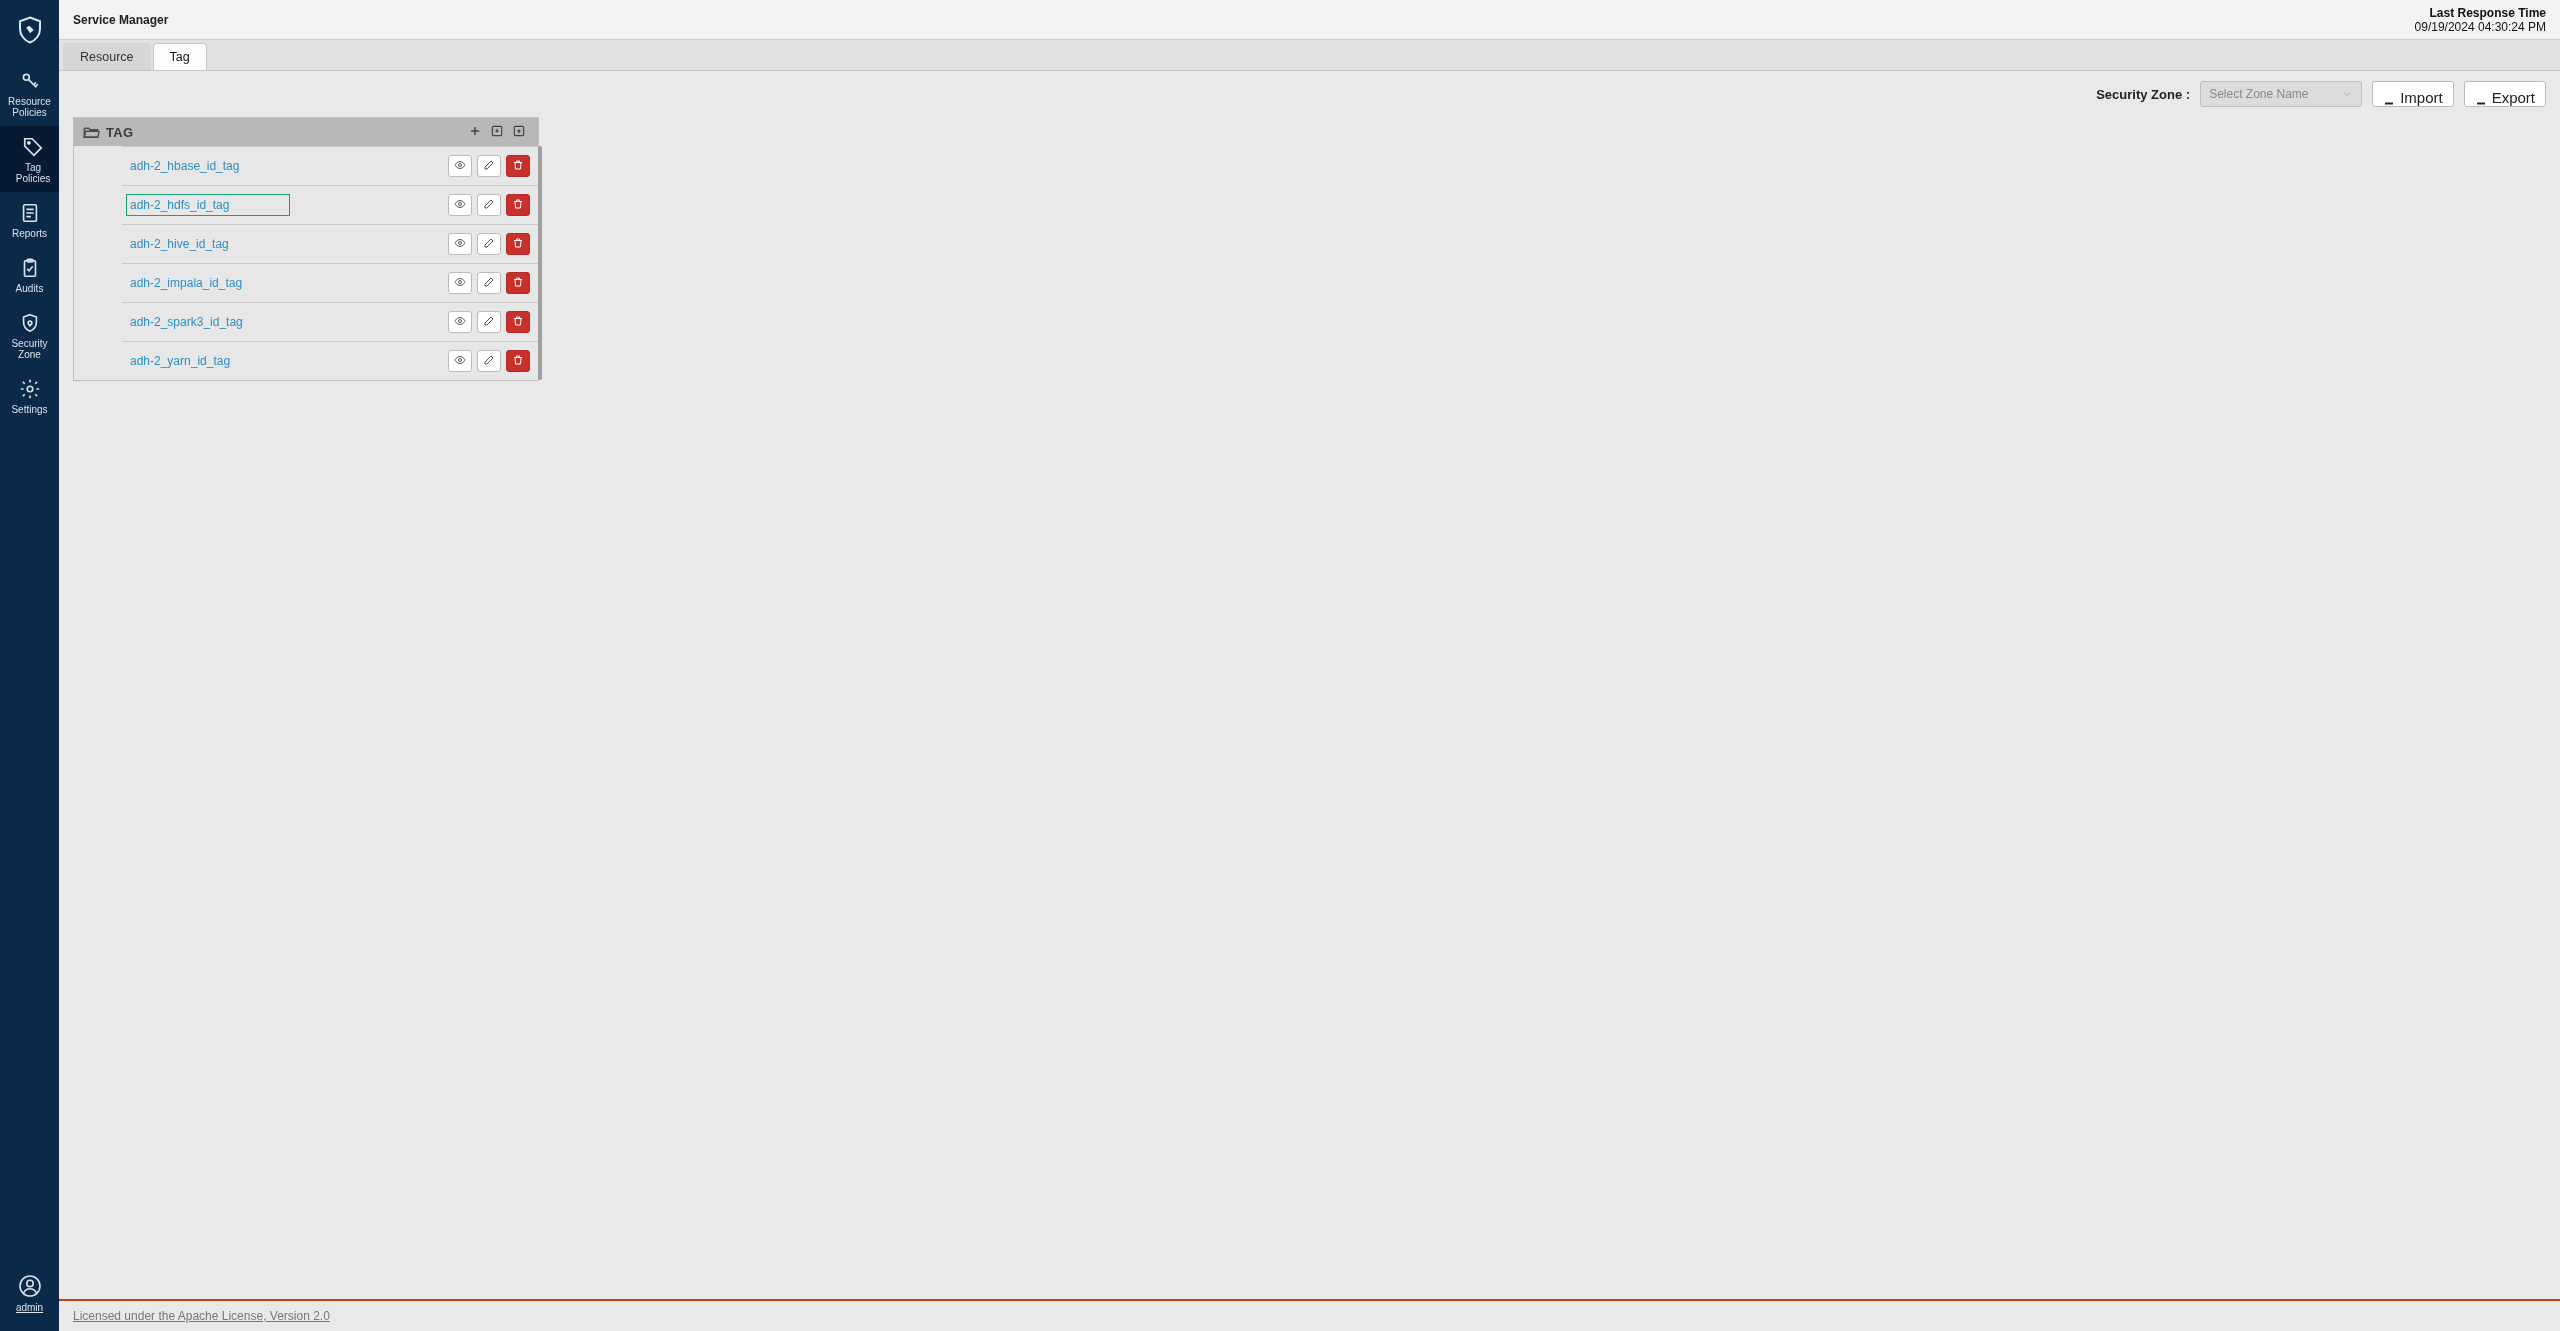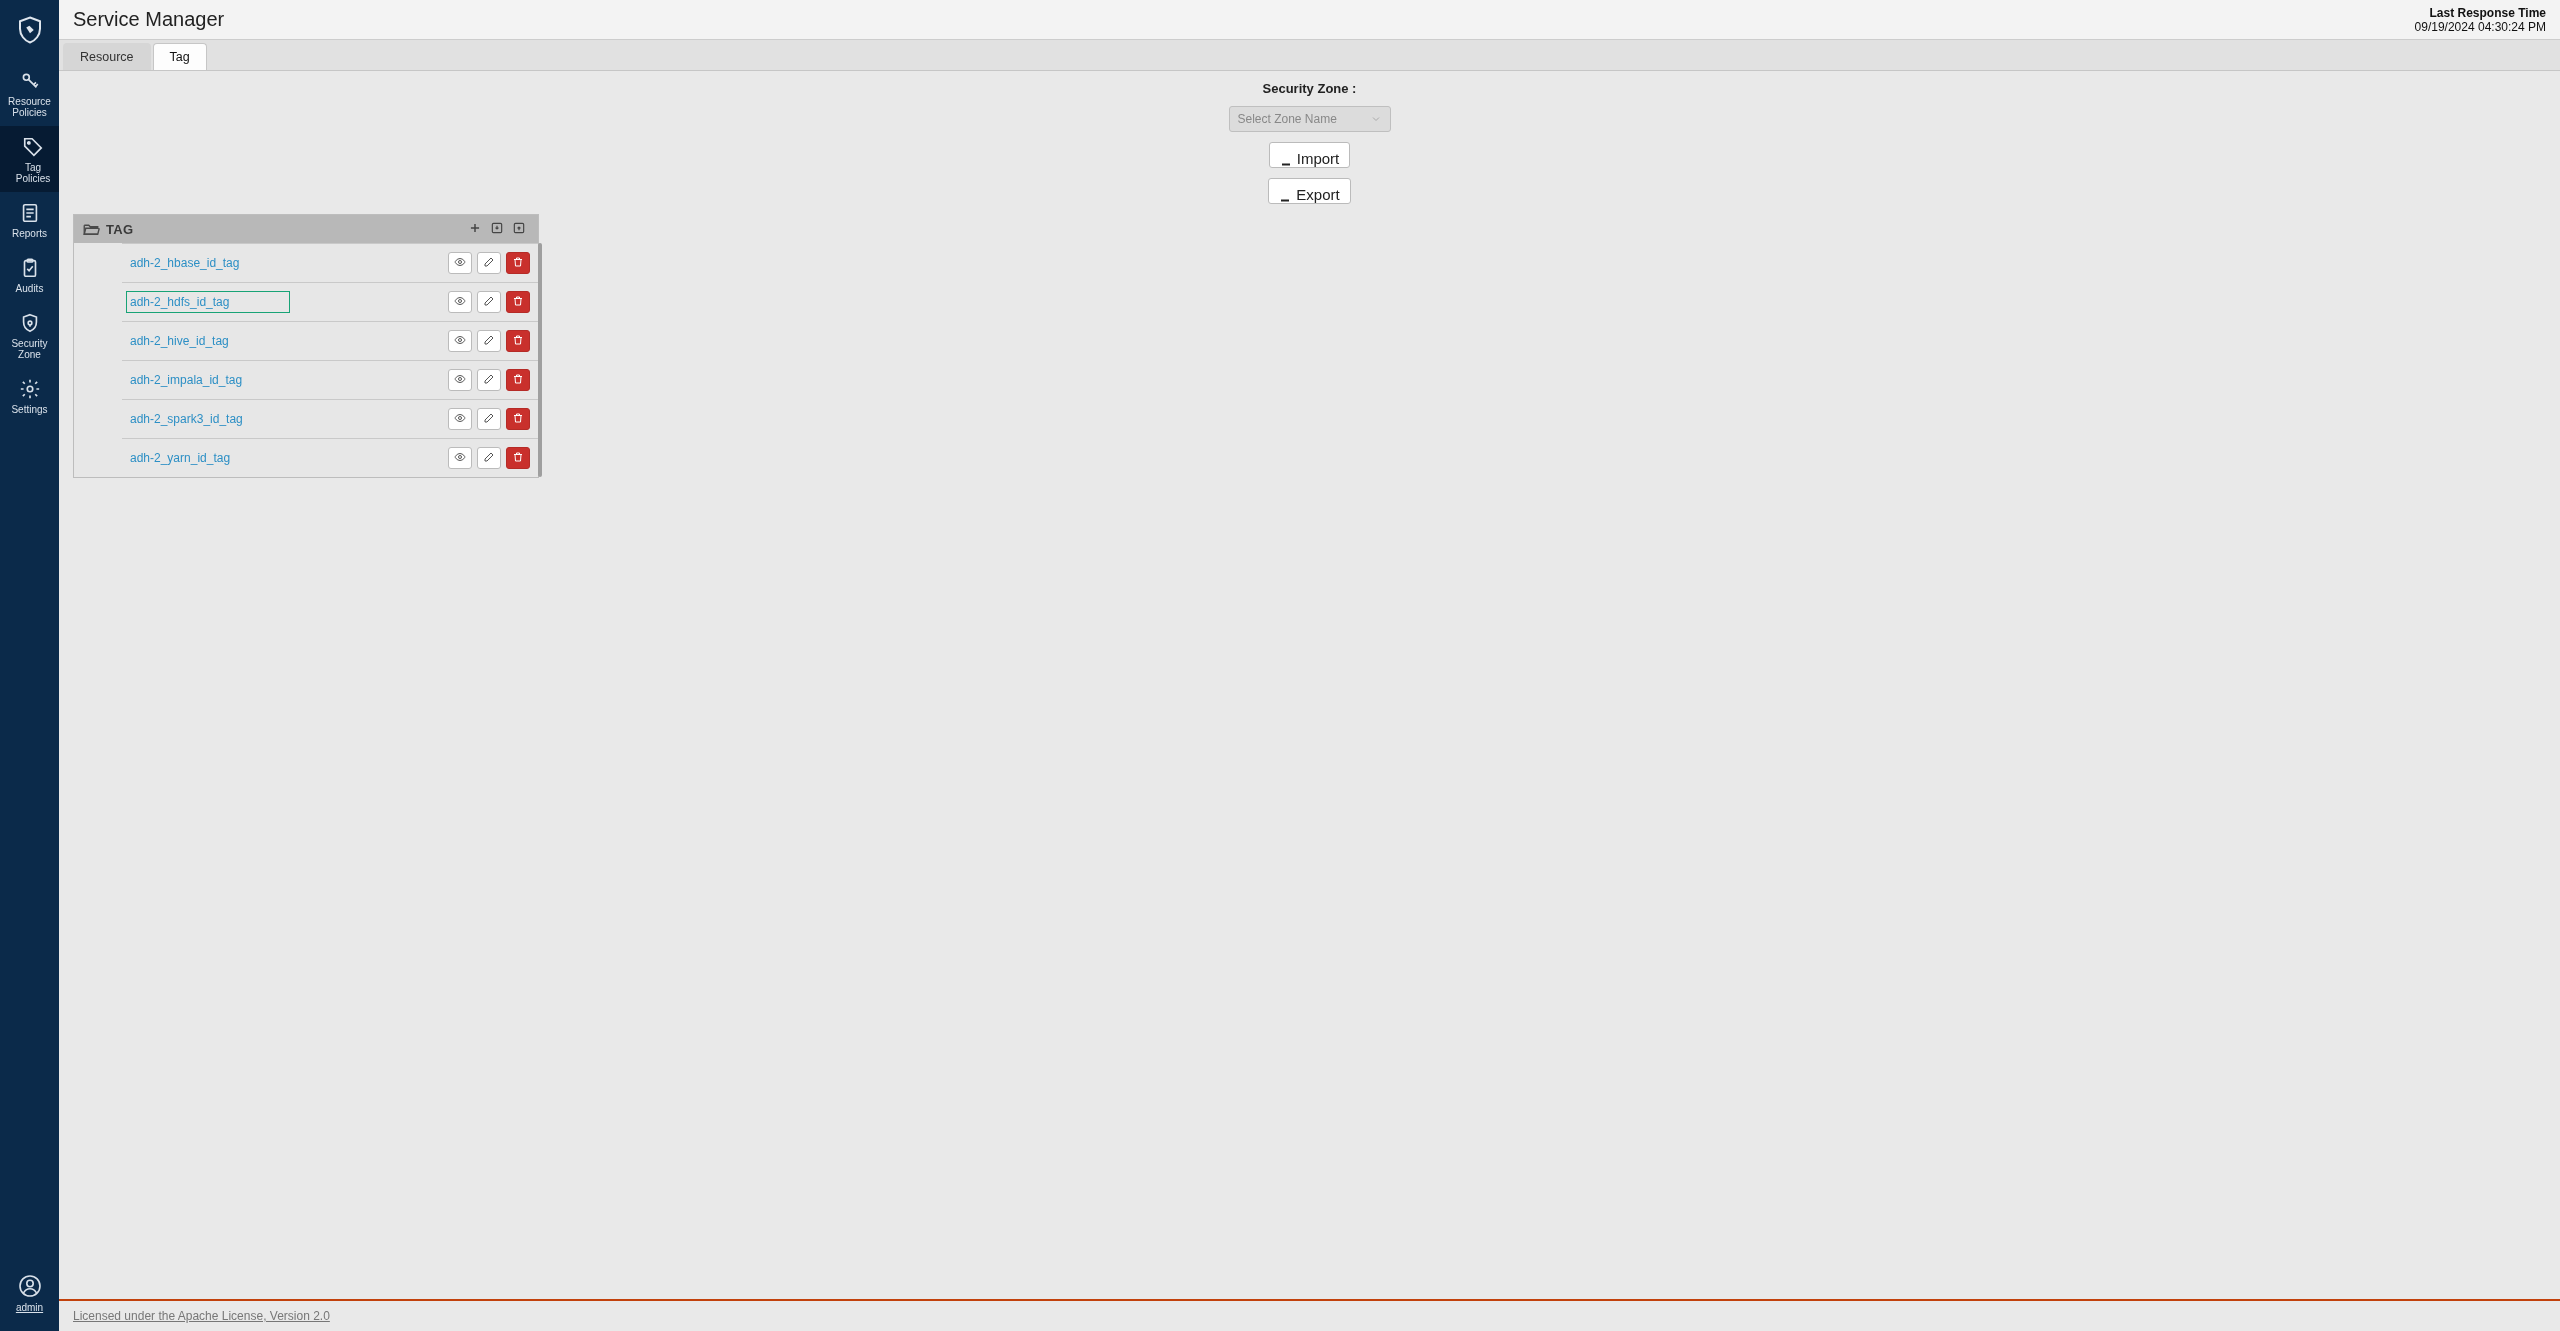--- a/index.html
+++ b/index.html
@@ -18,29 +18,29 @@
   .nav-label { font-size: 10px; line-height: 11px; display:block; }
   .sidebar-spacer { flex: 1; }
   .sidebar-user { width:100%; text-align:center; padding: 12px 2px 18px 2px; color:#d9e1ea;text-decoration:underline; }
   .sidebar-user svg { width:24px; height:24px; display:block; margin:0 auto 4px auto; }
   .sidebar-user .nav-label { font-size: 10px; }
 
   
   .main { flex:1; display:flex; flex-direction:column; min-width:0; background:#e9e9e9; position:relative; }
 
   .header { height: 40px; background:#f3f3f3; border-bottom:1px solid #ccc; display:flex; align-items:center; padding: 0 14px; justify-content:space-between; }
-  .header-title { font-weight:normal; font-size:20px; color:#222; }
+  .header-title { font-weight:bold; font-size:12px; color:#222; }
   .header-right { text-align:right; font-size:12px; color:#111; line-height:14px; }
   .header-right .lrt-label { font-weight:bold; }
 
   .tabs-row { background:#e1e1e1; border-bottom:1px solid #c6c6c6; padding-left:4px; height:31px; display:flex; align-items:flex-end; }
   .tab { padding:6px 16px; font-size:12.5px; color:#333; border:1px solid transparent; border-bottom:none; cursor:pointer; border-radius:4px 4px 0 0; margin-right:2px; background:#d6d6d6; }
   .tab.active { background:#fdfdfd; border-color:#c6c6c6; color:#111; }
 
-  .toolbar { padding: 10px 14px 4px 14px; display:flex; justify-content:flex-end; align-items:center; gap:10px;flex-direction:column; }
+  .toolbar { padding: 10px 14px 4px 14px; display:flex; justify-content:flex-end; align-items:center; gap:10px; }
   .sz-label { font-weight:bold; font-size:13px; color:#222; }
   .zone-select { width:162px; height:26px; background:#dcdcdc; border:1px solid #bfbfbf; border-radius:3px; display:flex; align-items:center; justify-content:space-between; padding:0 8px; color:#888; font-size:12px; cursor:pointer; }
   .zone-select svg { width:12px; height:12px; opacity:0.6; }
   .btn { height:26px; padding:0 10px; background:#fff; border:1px solid #bbb; border-radius:3px; display:flex; align-items:flex-end; gap:5px; cursor:pointer; font-size:15px; color:#222; }
   .toolbar svg.icon { width:12px; height:12px; }
 
   .content { flex:1; padding: 6px 14px; overflow:auto; }
 
   .panel { width: 466px; border:1px solid #bdbdbd; background:#e7e7e7; }
   .panel-header { background:#b8b8b8; height:28px; display:flex; align-items:center; padding:0 10px 0 8px; color:#3a3a3a; }

